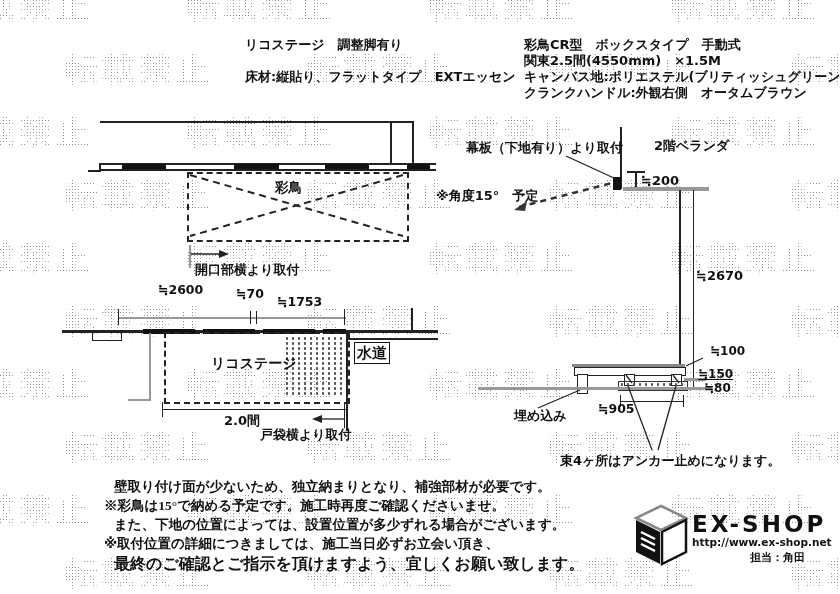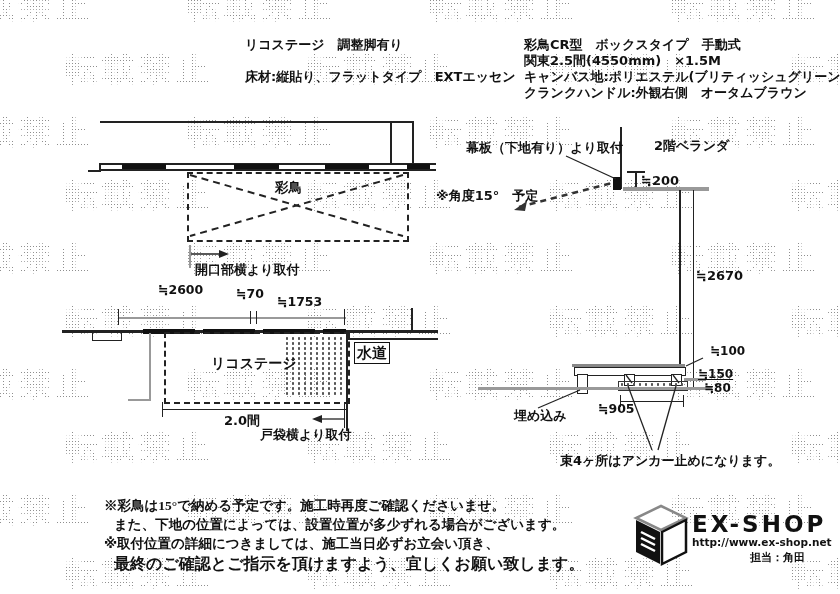--- a/index.html
+++ b/index.html
@@ -174,20 +174,21 @@
     <line class="dashA" x1="519" y1="207" x2="612" y2="183"></line>
     <polygon points="514,210 527,201 525,211" fill="#333"></polygon>
     <line class="thin" x1="703" y1="358" x2="686" y2="366"></line>
     <line class="thin" x1="538" y1="408" x2="580" y2="390"></line>
     <line class="thin" x1="628" y1="386" x2="652" y2="450"></line>
     <line class="thin" x1="676" y1="386" x2="658" y2="450"></line>
     <line class="thin" x1="626" y1="375" x2="632" y2="383"></line>
     <line class="thin" x1="673" y1="375" x2="679" y2="383"></line>
   </svg>
 
+  <div class="t" style="left:114px;top:478px;font-size:13.5px;">壁取り付け面が少ないため、独立納まりとなり、補強部材が必要です。</div>
   <div class="t" style="left:104px;top:497px;font-size:13.5px;font-family:Liberation Serif, serif;">※彩鳥は15°で納める予定です。施工時再度ご確認くださいませ。</div>
   <div class="t" style="left:104px;top:535px;font-size:13.5px;">※取付位置の詳細につきましては、施工当日必ずお立会い頂き、</div>
   <div class="t" style="left:114px;top:516px;font-size:13.5px;">また、下地の位置によっては、設置位置が多少ずれる場合がございます。</div>
   <div class="t" style="left:114px;top:554px;font-size:16px;">最終のご確認とご指示を頂けますよう、宜しくお願い致します。</div>
 
   <svg style="position:absolute;left:632px;top:504px;z-index:3;" width="58" height="62" viewBox="0 0 58 62">
     <polygon points="29,2 54,14 29,26 4,14" fill="none" stroke="#888" stroke-width="2.5"></polygon>
     <polygon points="4,16 28,28 28,60 4,48" fill="#111"></polygon>
     <polygon points="30,28 54,16 54,48 30,60" fill="#fff" stroke="#111" stroke-width="2.5"></polygon>
     <line x1="9" y1="28" x2="23" y2="35" stroke="#fff" stroke-width="2.5"></line>

